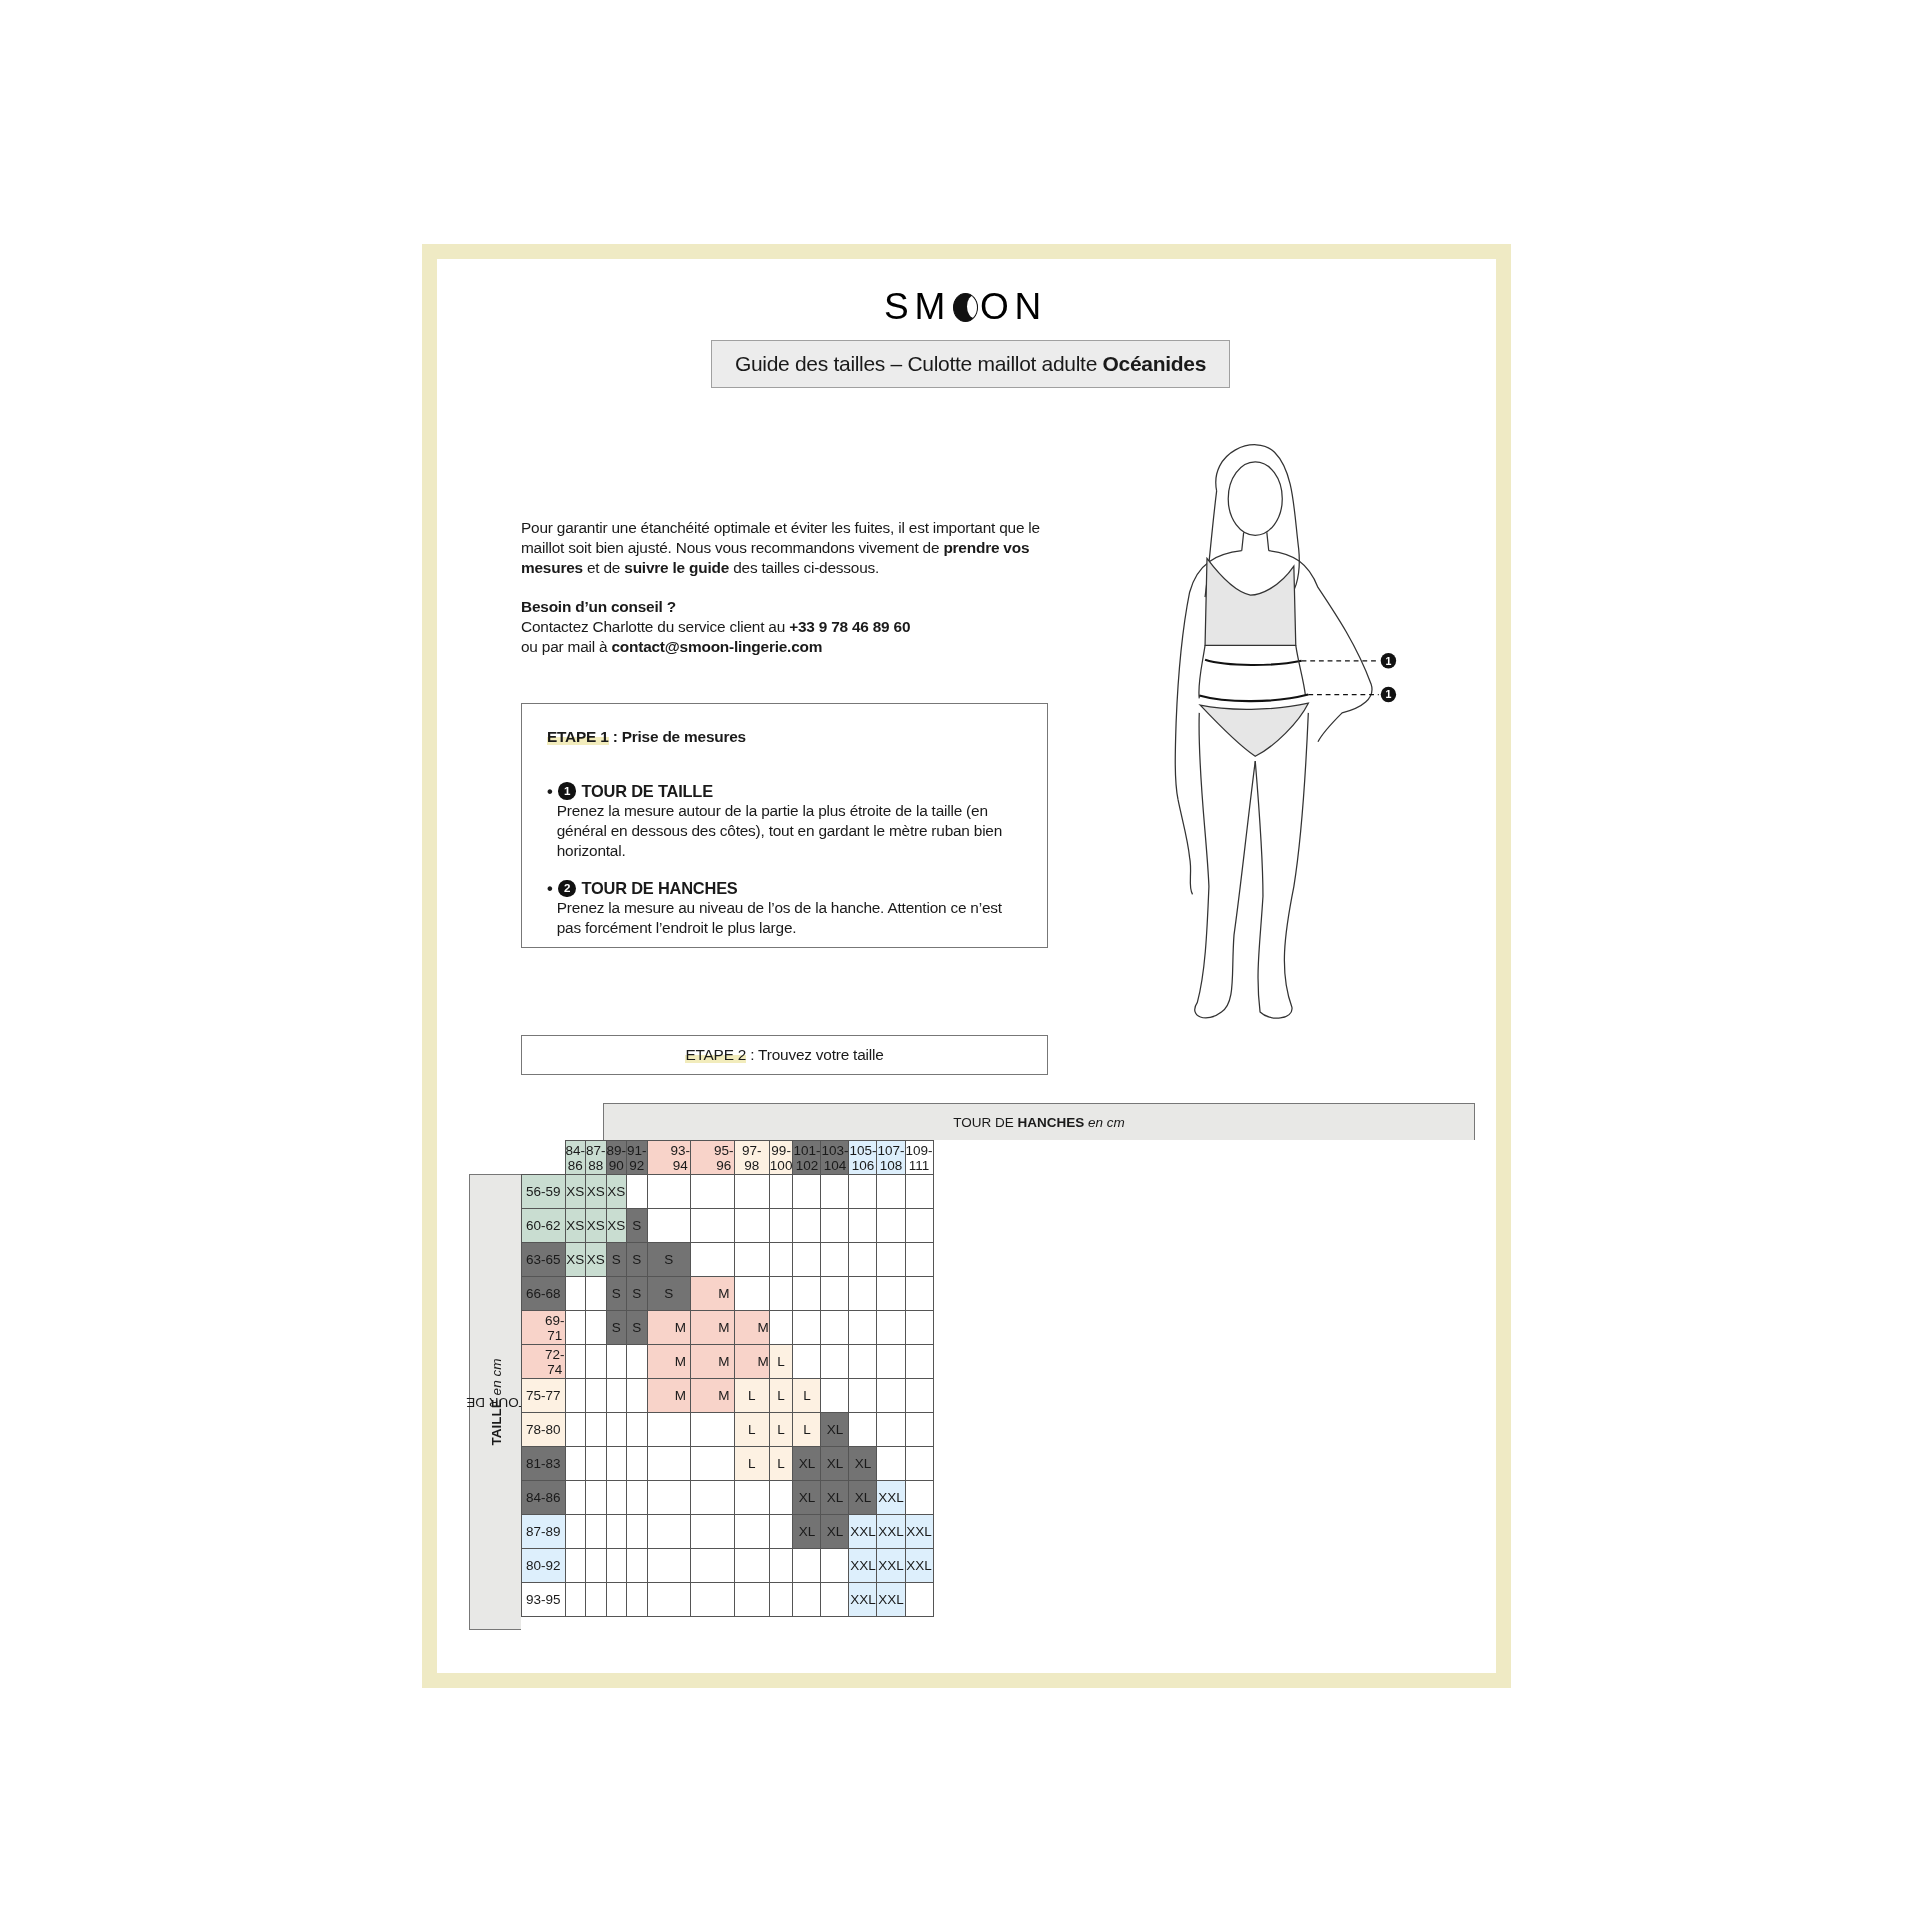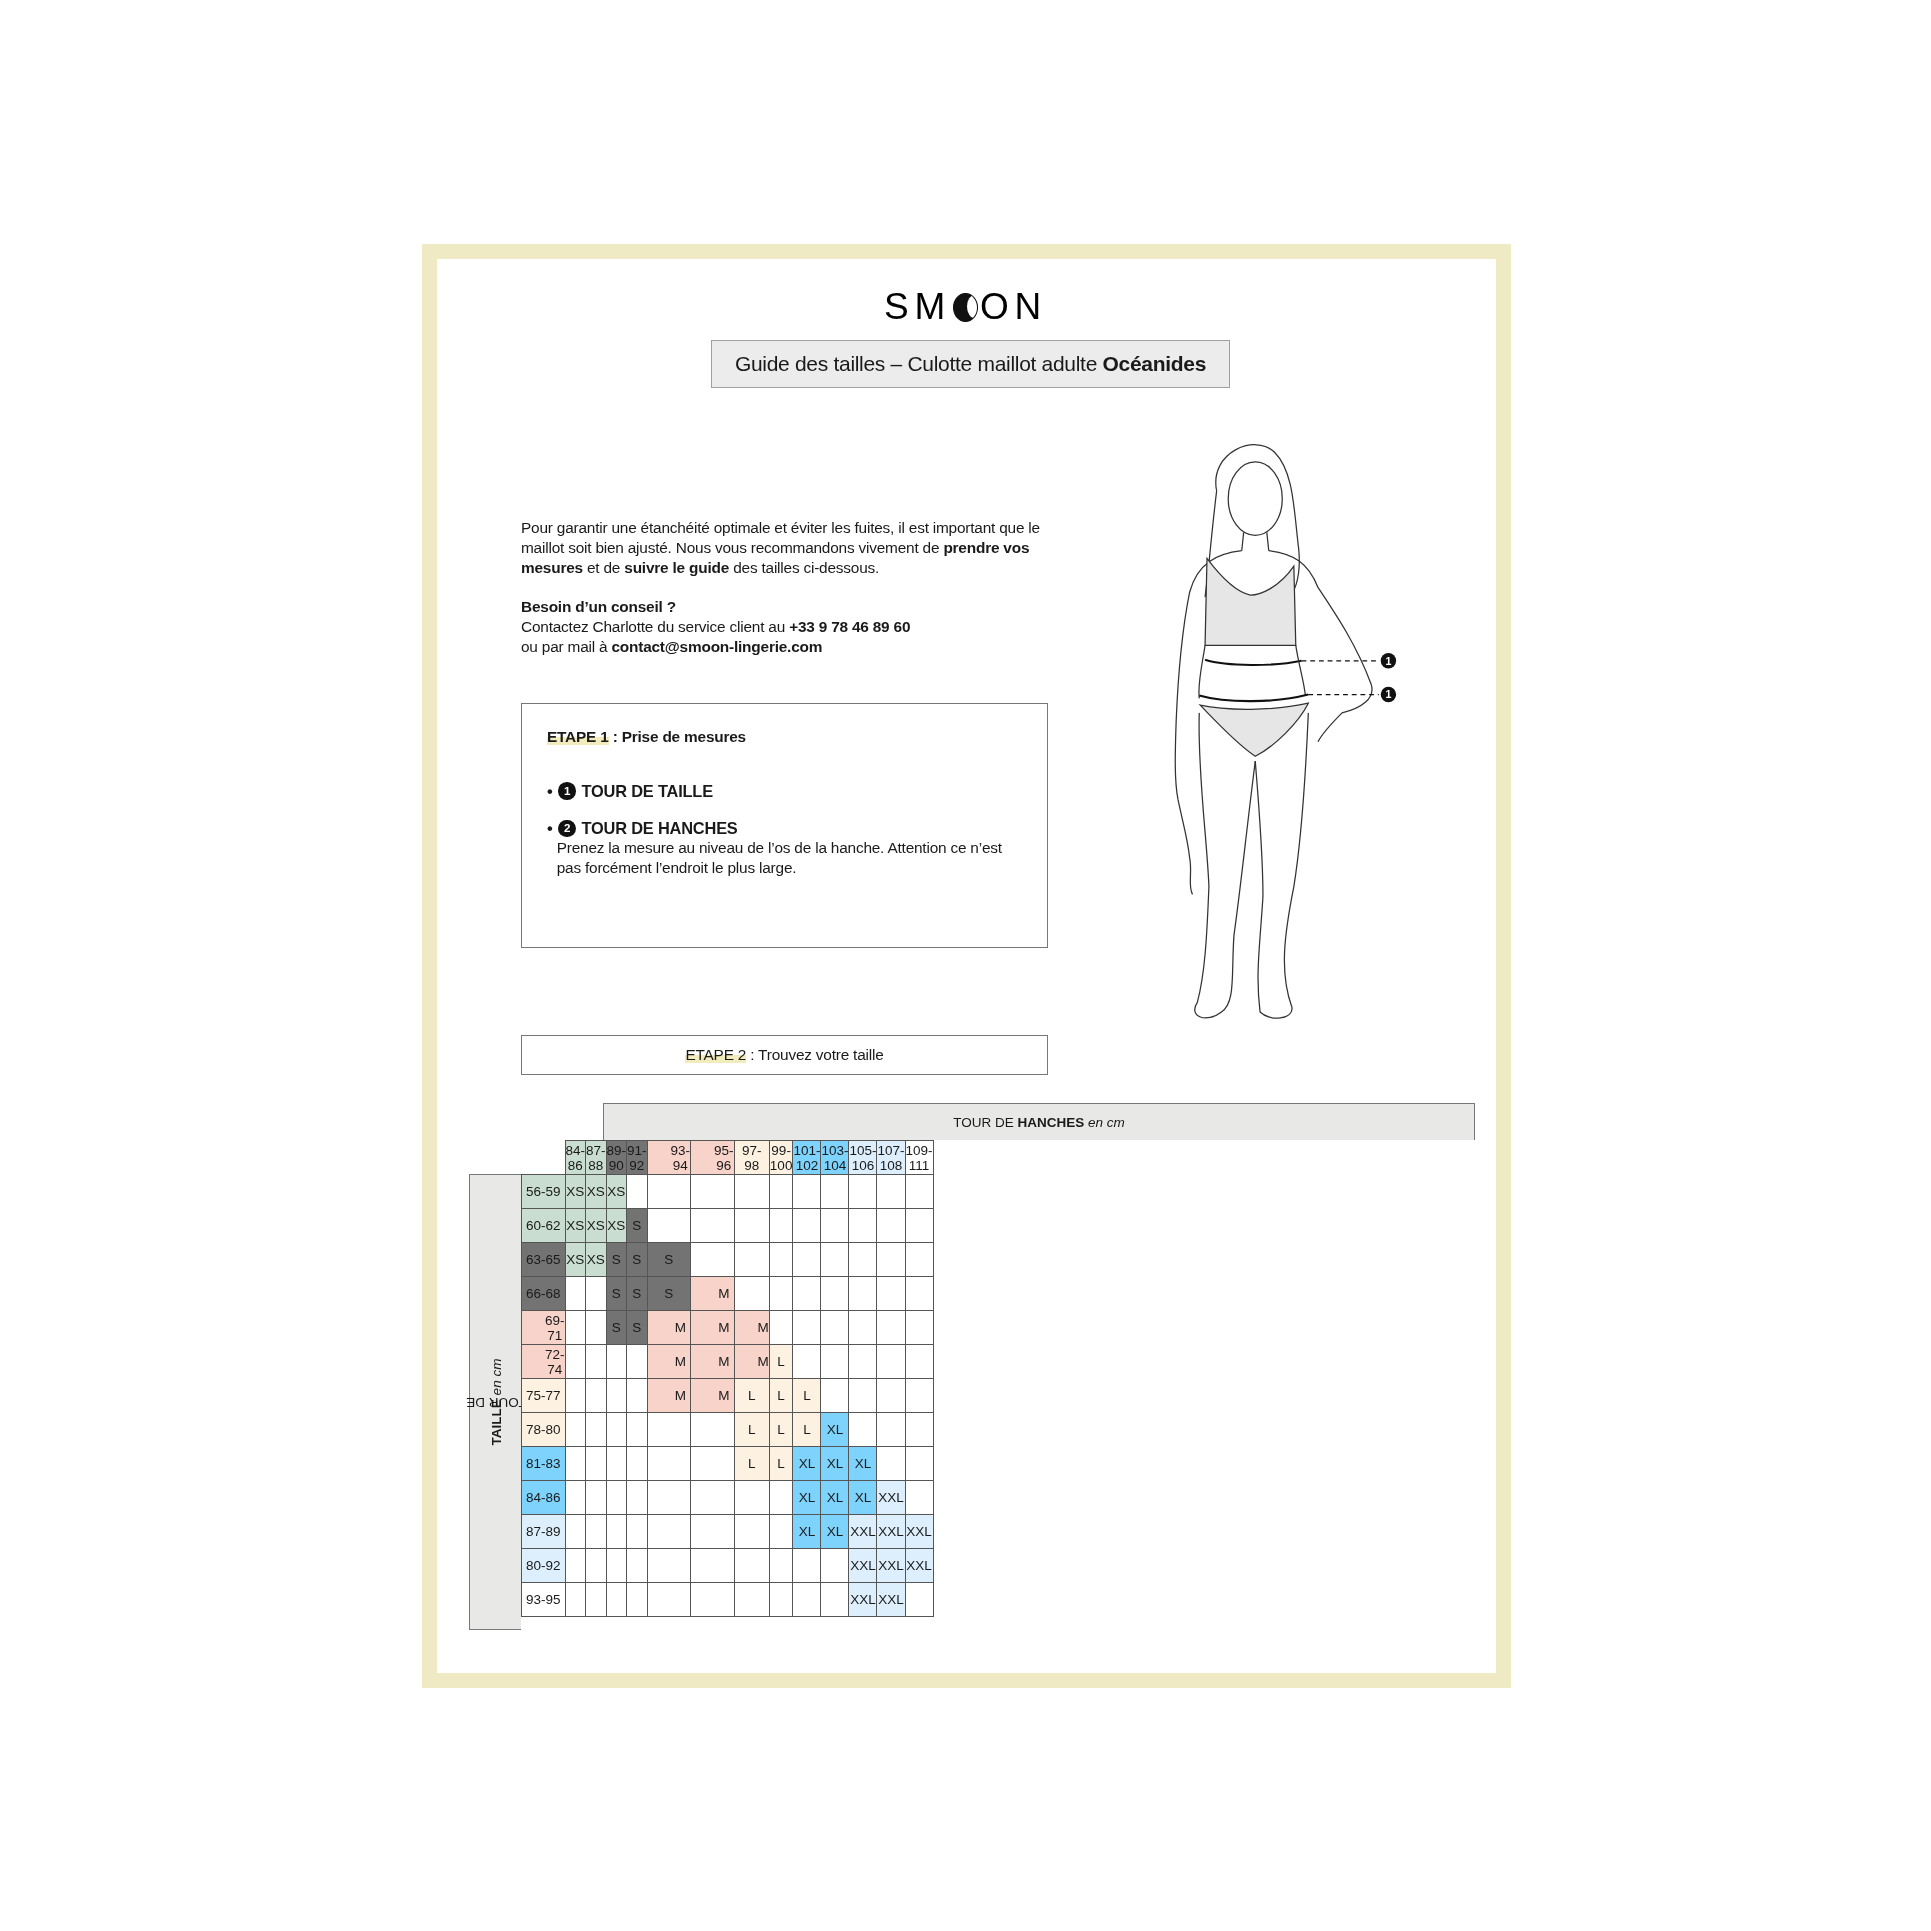--- a/index.html
+++ b/index.html
@@ -24,21 +24,21 @@
   .figure { position:absolute; left:1149px; top:433px; width:309px; height:608px; }
   .table-wrap { position:absolute; left:469px; top:1103px; }
   .hip-band { position:absolute; left:134px; top:0; width:872px; height:37px; background:#e8e8e6; border:1.4px solid #777; border-bottom:none; box-sizing:border-box; font-size:13.5px; line-height:37px; text-align:center; }
   .hip-band i { font-style:italic; }
   .waist-band { position:absolute; left:0; top:71px; width:52px; height:456px; background:#e8e8e6; border:1.4px solid #777; border-right:none; box-sizing:border-box; }
   .waist-band span { position:absolute; left:50%; top:50%; transform:translate(-50%,-50%) rotate(-90deg); white-space:nowrap; font-size:13.5px; }
   table { position:absolute; left:52px; top:37px; border-collapse:collapse; }
   td { width:66px; height:34px; border:1.4px solid #555; text-align:center; font-size:13.5px; padding:0; box-sizing:border-box; }
   td.rowlbl { width:82px; }
   td.corner { border:none; background:transparent; }
-  .XS { background:#c9ddd1; } .S { background:#737373; } .M { background:#f8d3c9;padding-left:23px; } .L { background:#fdf1e2; } .XL { background:#7dd3fc;margin-left:16px; } .XXL { background:#ddeffc; } .NONE { background:#ffffff; }
+  .XS { background:#c9ddd1; } .S { background:#737373; } .M { background:#f8d3c9;padding-left:23px; } .L { background:#fdf1e2; } .XL { background:#737373;margin-left:16px; } .XXL { background:#ddeffc; } .NONE { background:#ffffff; }
 </style>
 </head>
 <body>
 
 <div class="frame"></div>
 
 <div class="logo"><span>SM</span><span class="moon"></span><span>ON</span></div>
 
 <div class="title-box"><span>Guide des tailles – Culotte maillot adulte </span><b>Océanides</b></div>
 
@@ -48,20 +48,21 @@
     <b>Besoin d’un conseil ?</b><br>
     <span>Contactez Charlotte du service client au </span><b>+33 9 78 46 89 60</b><br>
     <span>ou par mail à </span><b>contact@smoon-lingerie.com</b>
   </p>
 </div>
 
 <div class="step1">
   <div class="step-title"><span class="hl">ETAPE 1</span><span> : Prise de mesures</span></div>
   <div class="bullet">
     <div class="head">• <span class="num">1</span><span>TOUR DE TAILLE</span></div>
+    <div class="body">Prenez la mesure autour de la partie la plus étroite de la taille (en général en dessous des côtes), tout en gardant le mètre ruban bien horizontal.</div>
   </div>
   <div class="bullet">
     <div class="head">• <span class="num">2</span><span>TOUR DE HANCHES</span></div>
     <div class="body">Prenez la mesure au niveau de l’os de la hanche. Attention ce n’est pas forcément l’endroit le plus large.</div>
   </div>
 </div>
 
 <svg class="figure" viewBox="0 0 320 630" fill="none" stroke="#333" stroke-width="1.3">
 
   <path d="M70 60 C62 20, 110 0, 130 20 C150 40, 150 80, 155 120 C158 150, 150 170, 140 175"></path>

